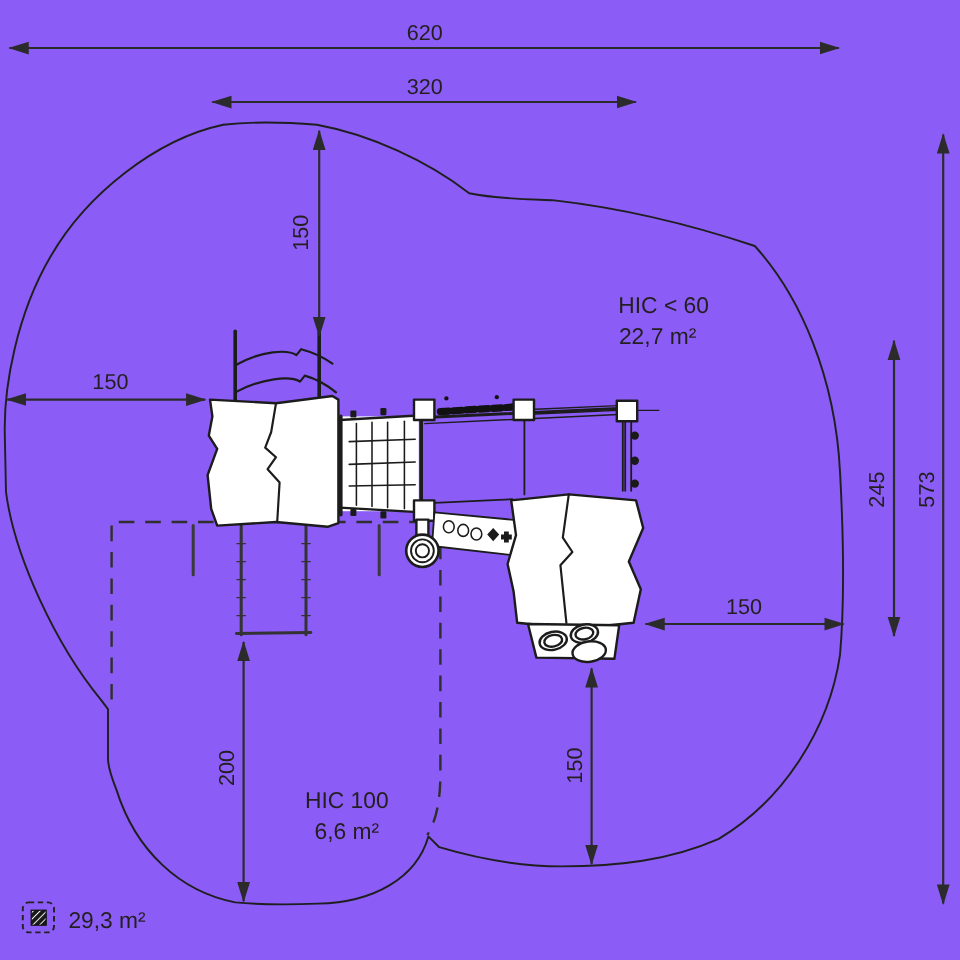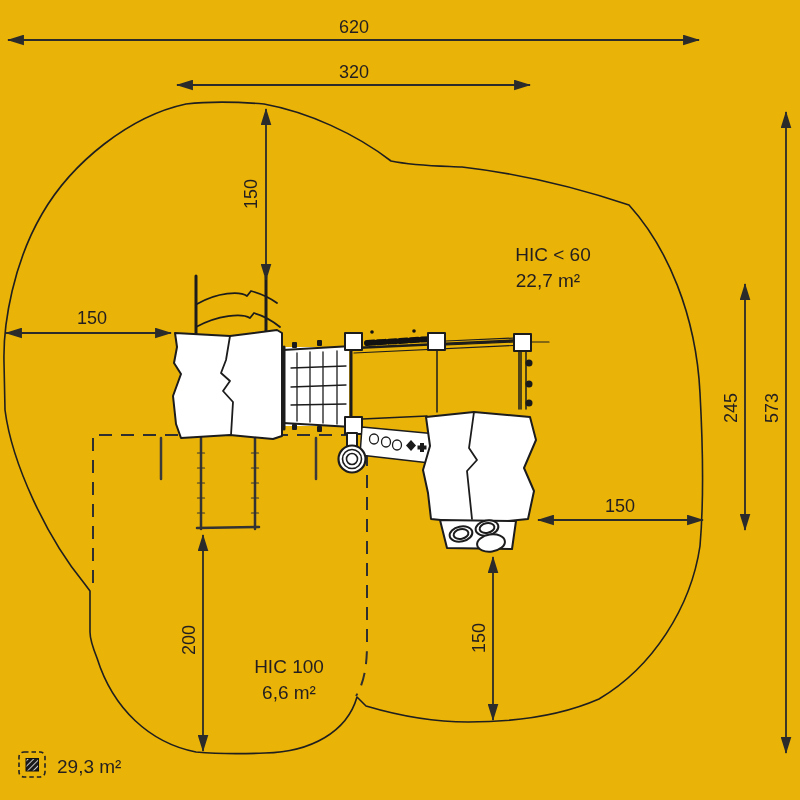--- a/index.html
+++ b/index.html
@@ -1,16 +1,16 @@
 <!DOCTYPE html>
 <html><head>
 <meta charset="utf-8">
 <style>
   html,body{margin:0;padding:0;background:#ffffff;}
-  .stage{width:800px;height:800px;position:relative;background:#eab308;}
+  .stage{width:800px;height:800px;position:relative;background:#8b5cf6;}
   svg{display:block;}
   text{font-family:"Liberation Sans","DejaVu Sans",sans-serif;fill:#231f20;}
   .dim-label{font-size:18px;}
   .zone-label{font-size:19px;}
   .legend-label{font-size:19px;}
 </style>
 </head>
 <body>
 
 <div class="stage">

